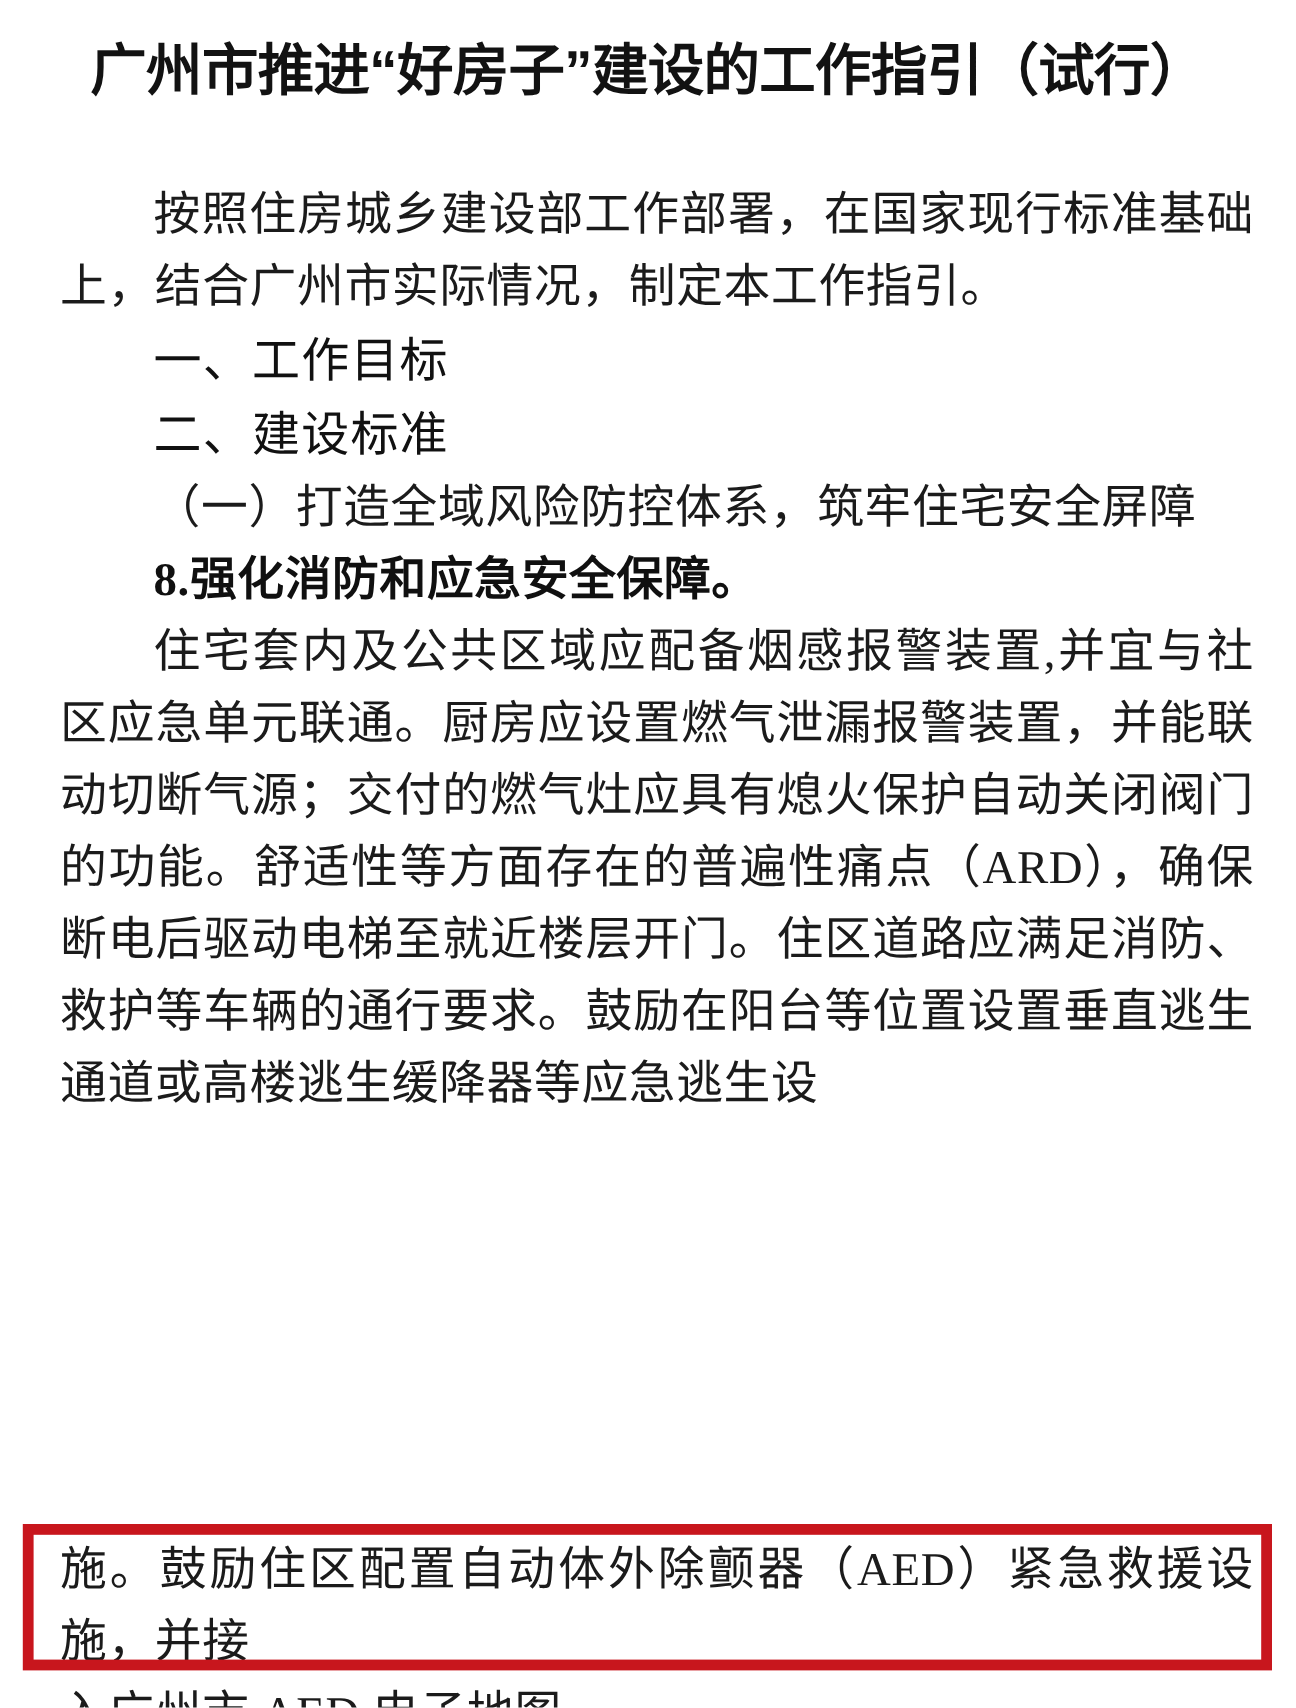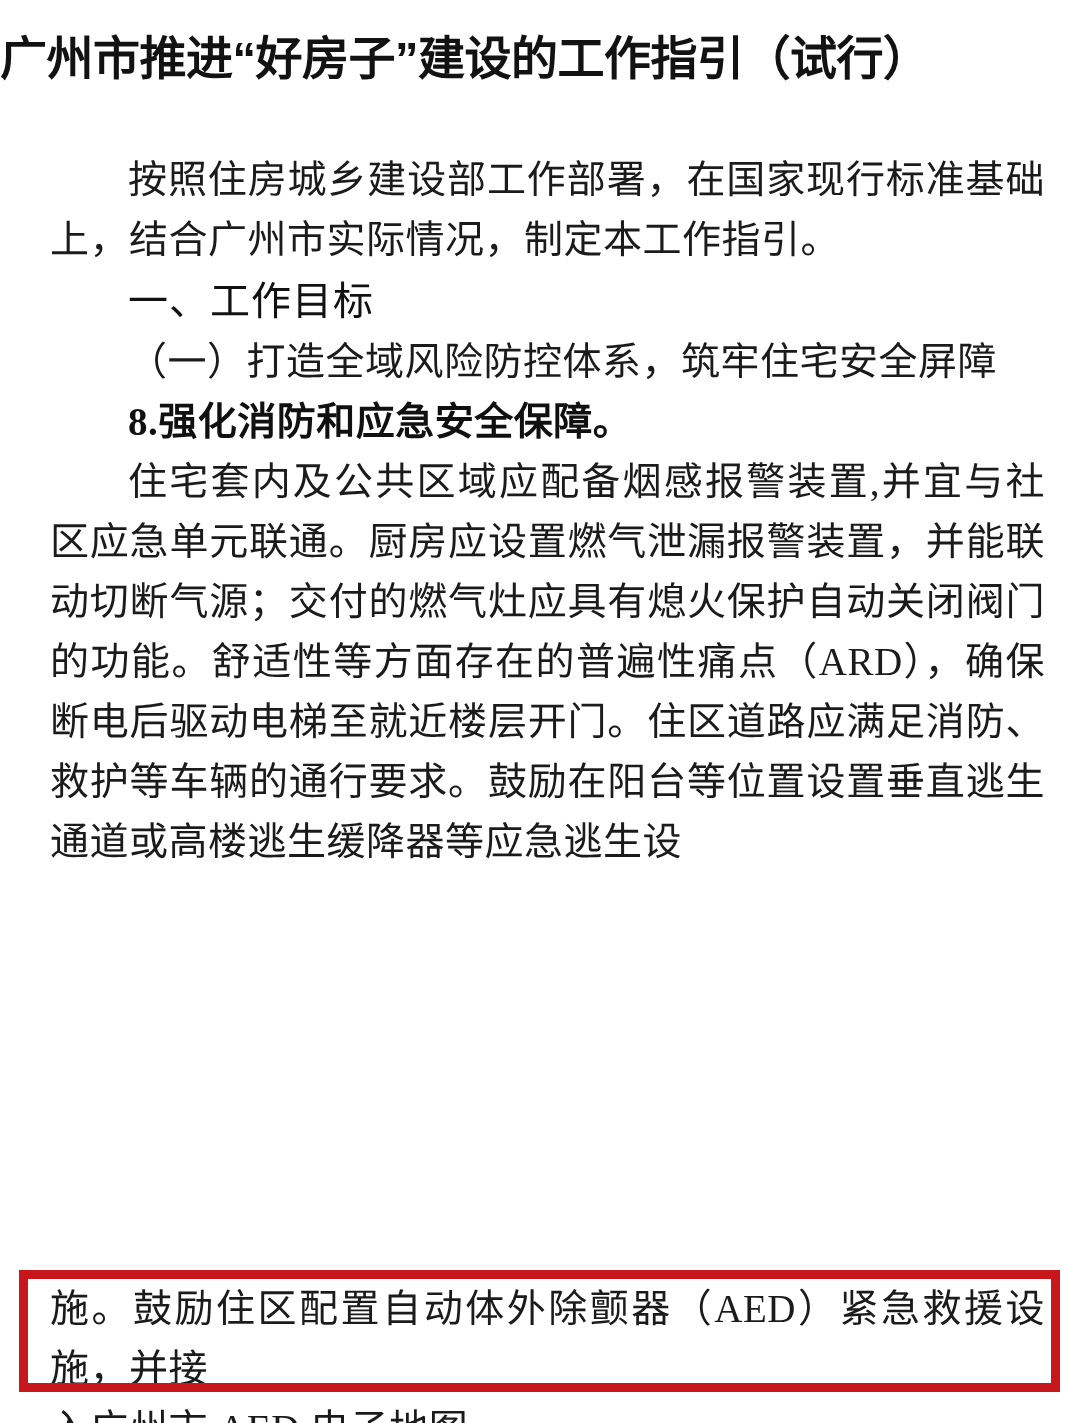--- a/index.html
+++ b/index.html
@@ -26,21 +26,21 @@
     box-sizing: border-box;
     padding: 0;
   }
 
   
   .doc-title {
     position: absolute;
     left: 0;
     top: 28px;
     width: 1080px;
-    text-align: left;
+    text-align: center;
     font-family: "Liberation Sans", "DejaVu Sans", sans-serif;
     font-weight: 700;
     font-size: 47px;
     line-height: 62px;
     letter-spacing: -0.5px;
     color: #121212;
     white-space: nowrap;
   }
 
   
@@ -134,20 +134,21 @@
 
   <div class="doc-title">广州市推进“好房子”建设的工作指引（试行）</div>
 
   <div class="body-flow">
 
     <p class="para">按照住房城乡建设部工作部署，在国家现行标准基础上，结合广州市实际情况，制定本工作指引。</p>
 
     <p class="sec-head">一、工作目标</p>
 
 
+    <p class="sec-head">二、建设标准</p>
 
     <p class="sub-head">（一）打造全域风险防控体系，筑牢住宅安全屏障</p>
 
     <p class="item-head">8.强化消防和应急安全保障。</p>
 
     <p class="para">住宅套内及公共区域应配备烟感报警装置,并宜与社区应急单元联通。厨房应设置燃气泄漏报警装置，并能联动切断气源；交付的燃气灶应具有熄火保护自动关闭阀门的功能。舒适性等方面存在的普遍性痛点（ARD），确保断电后驱动电梯至就近楼层开门。住区道路应满足消防、救护等车辆的通行要求。鼓励在阳台等位置设置垂直逃生通道或高楼逃生缓降器等应急逃生设</p>
 
   </div>
 
   <div class="hl-text">

